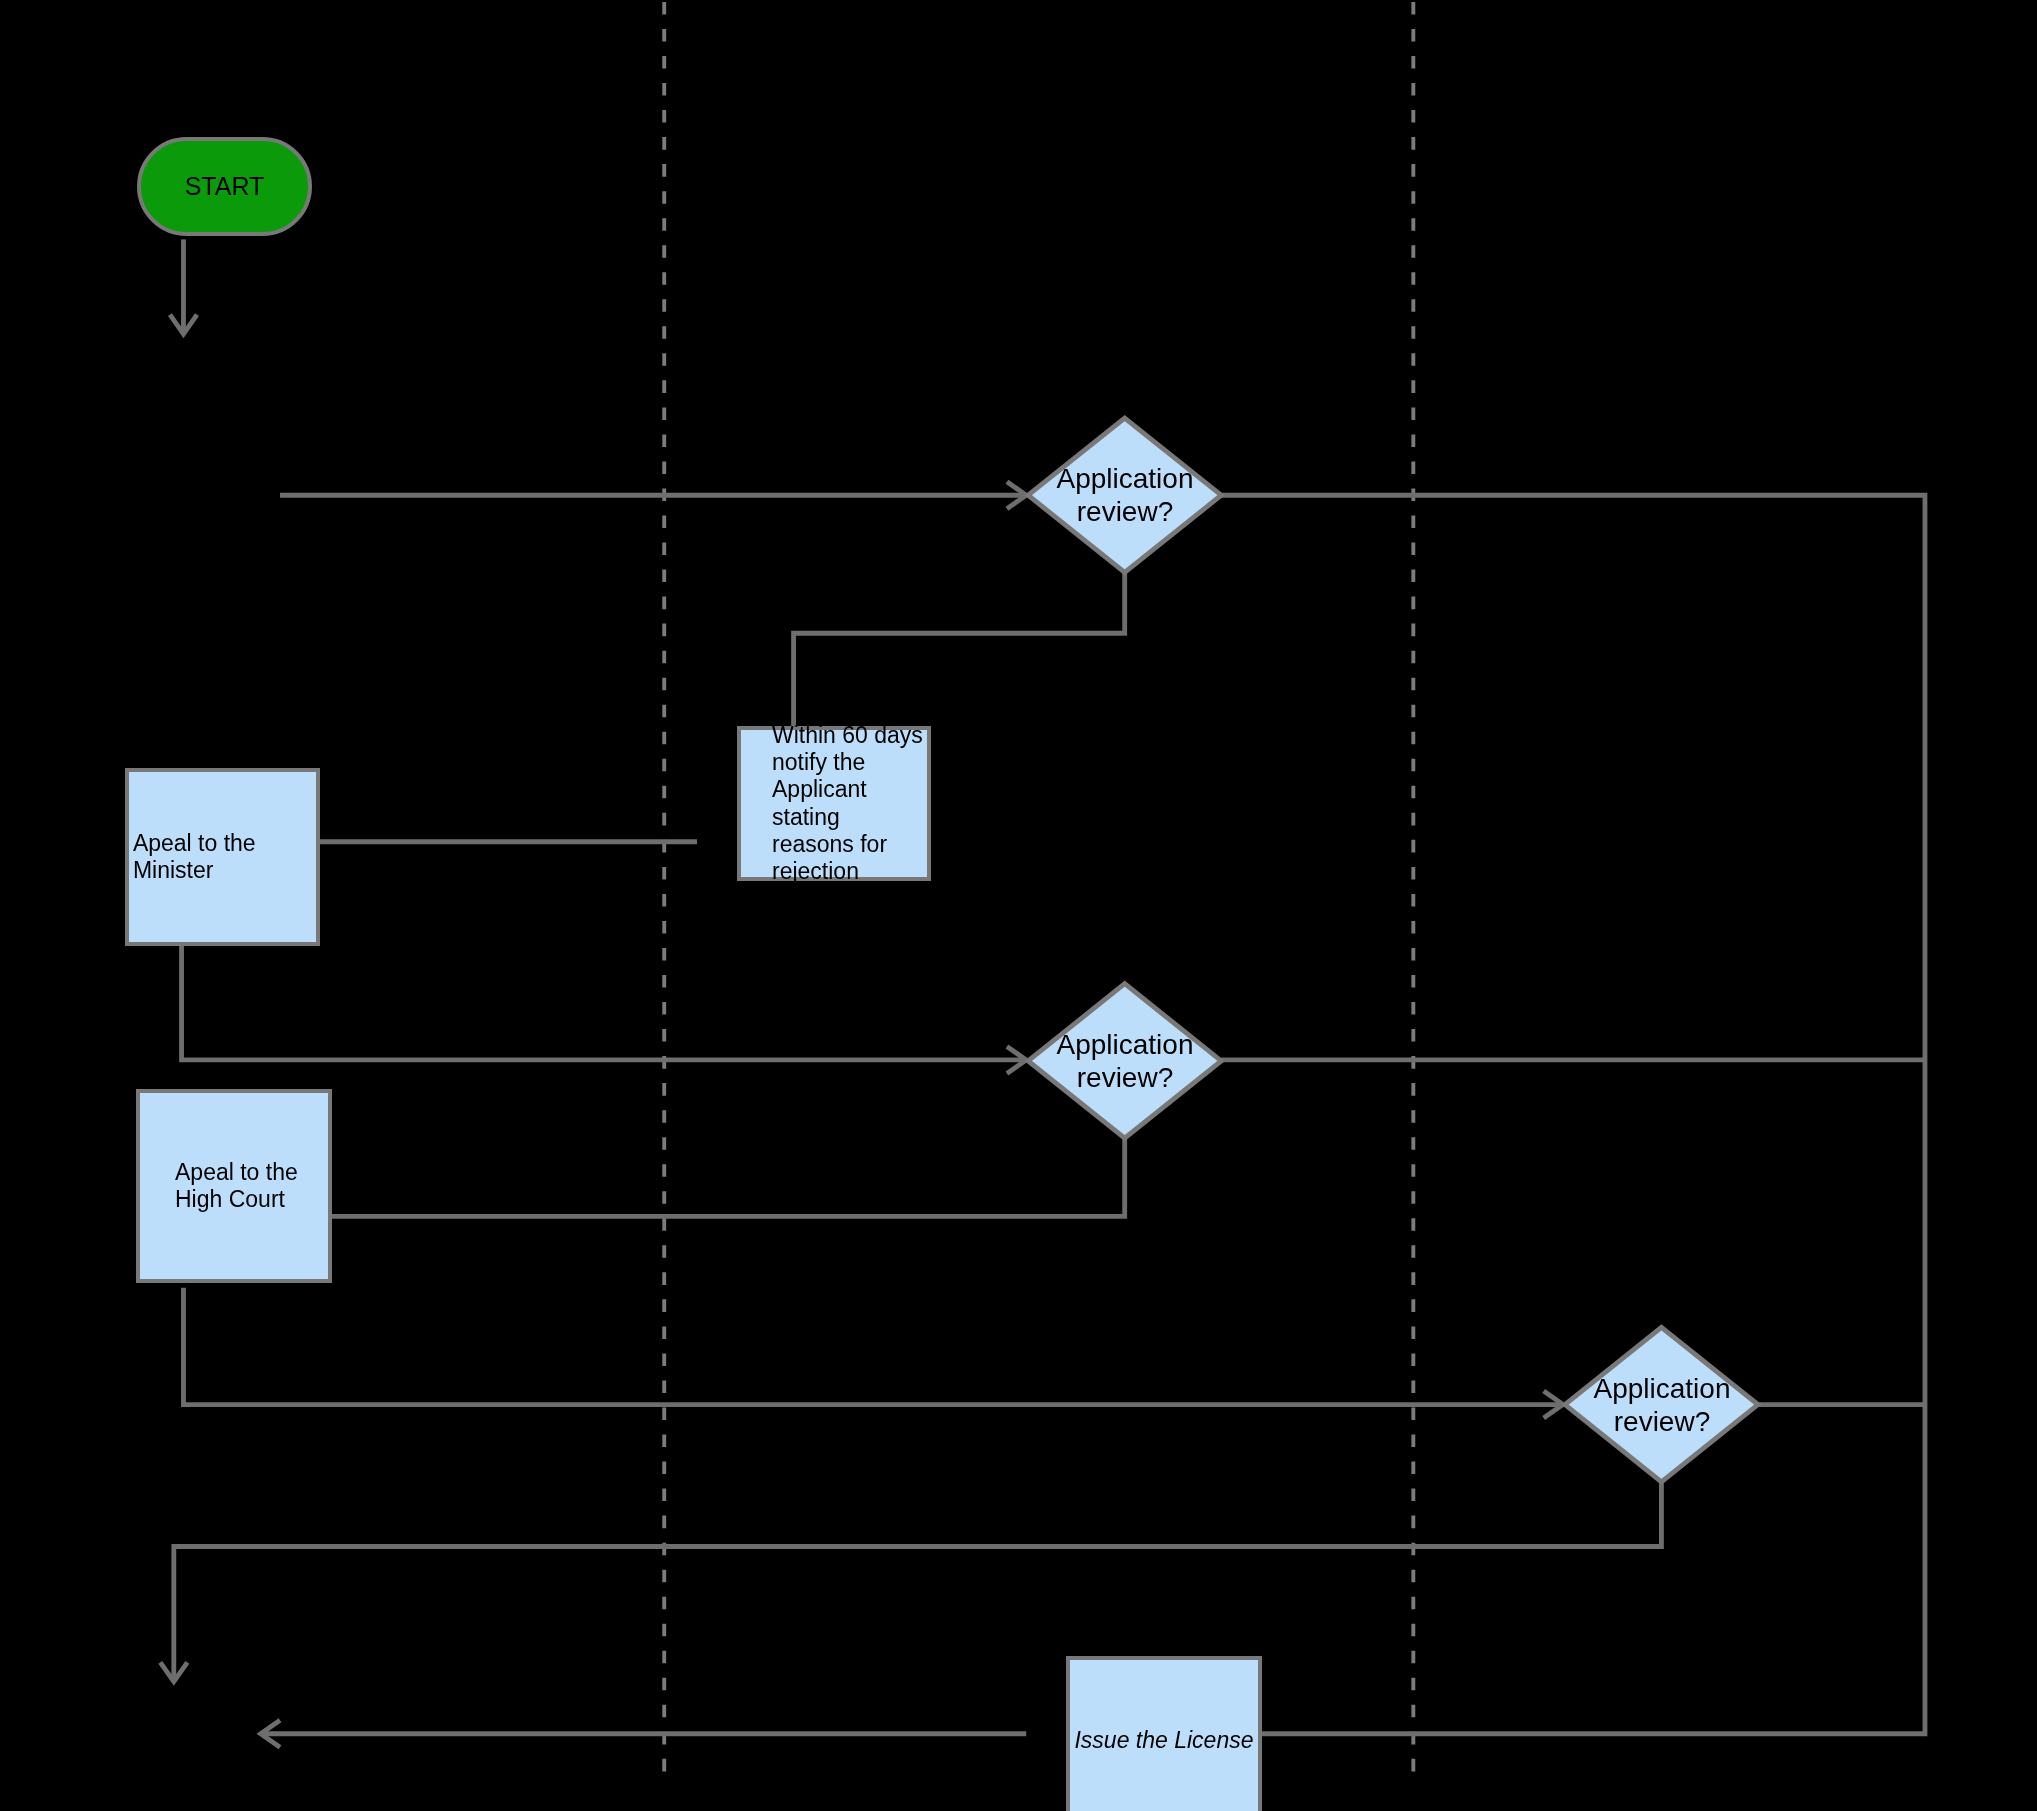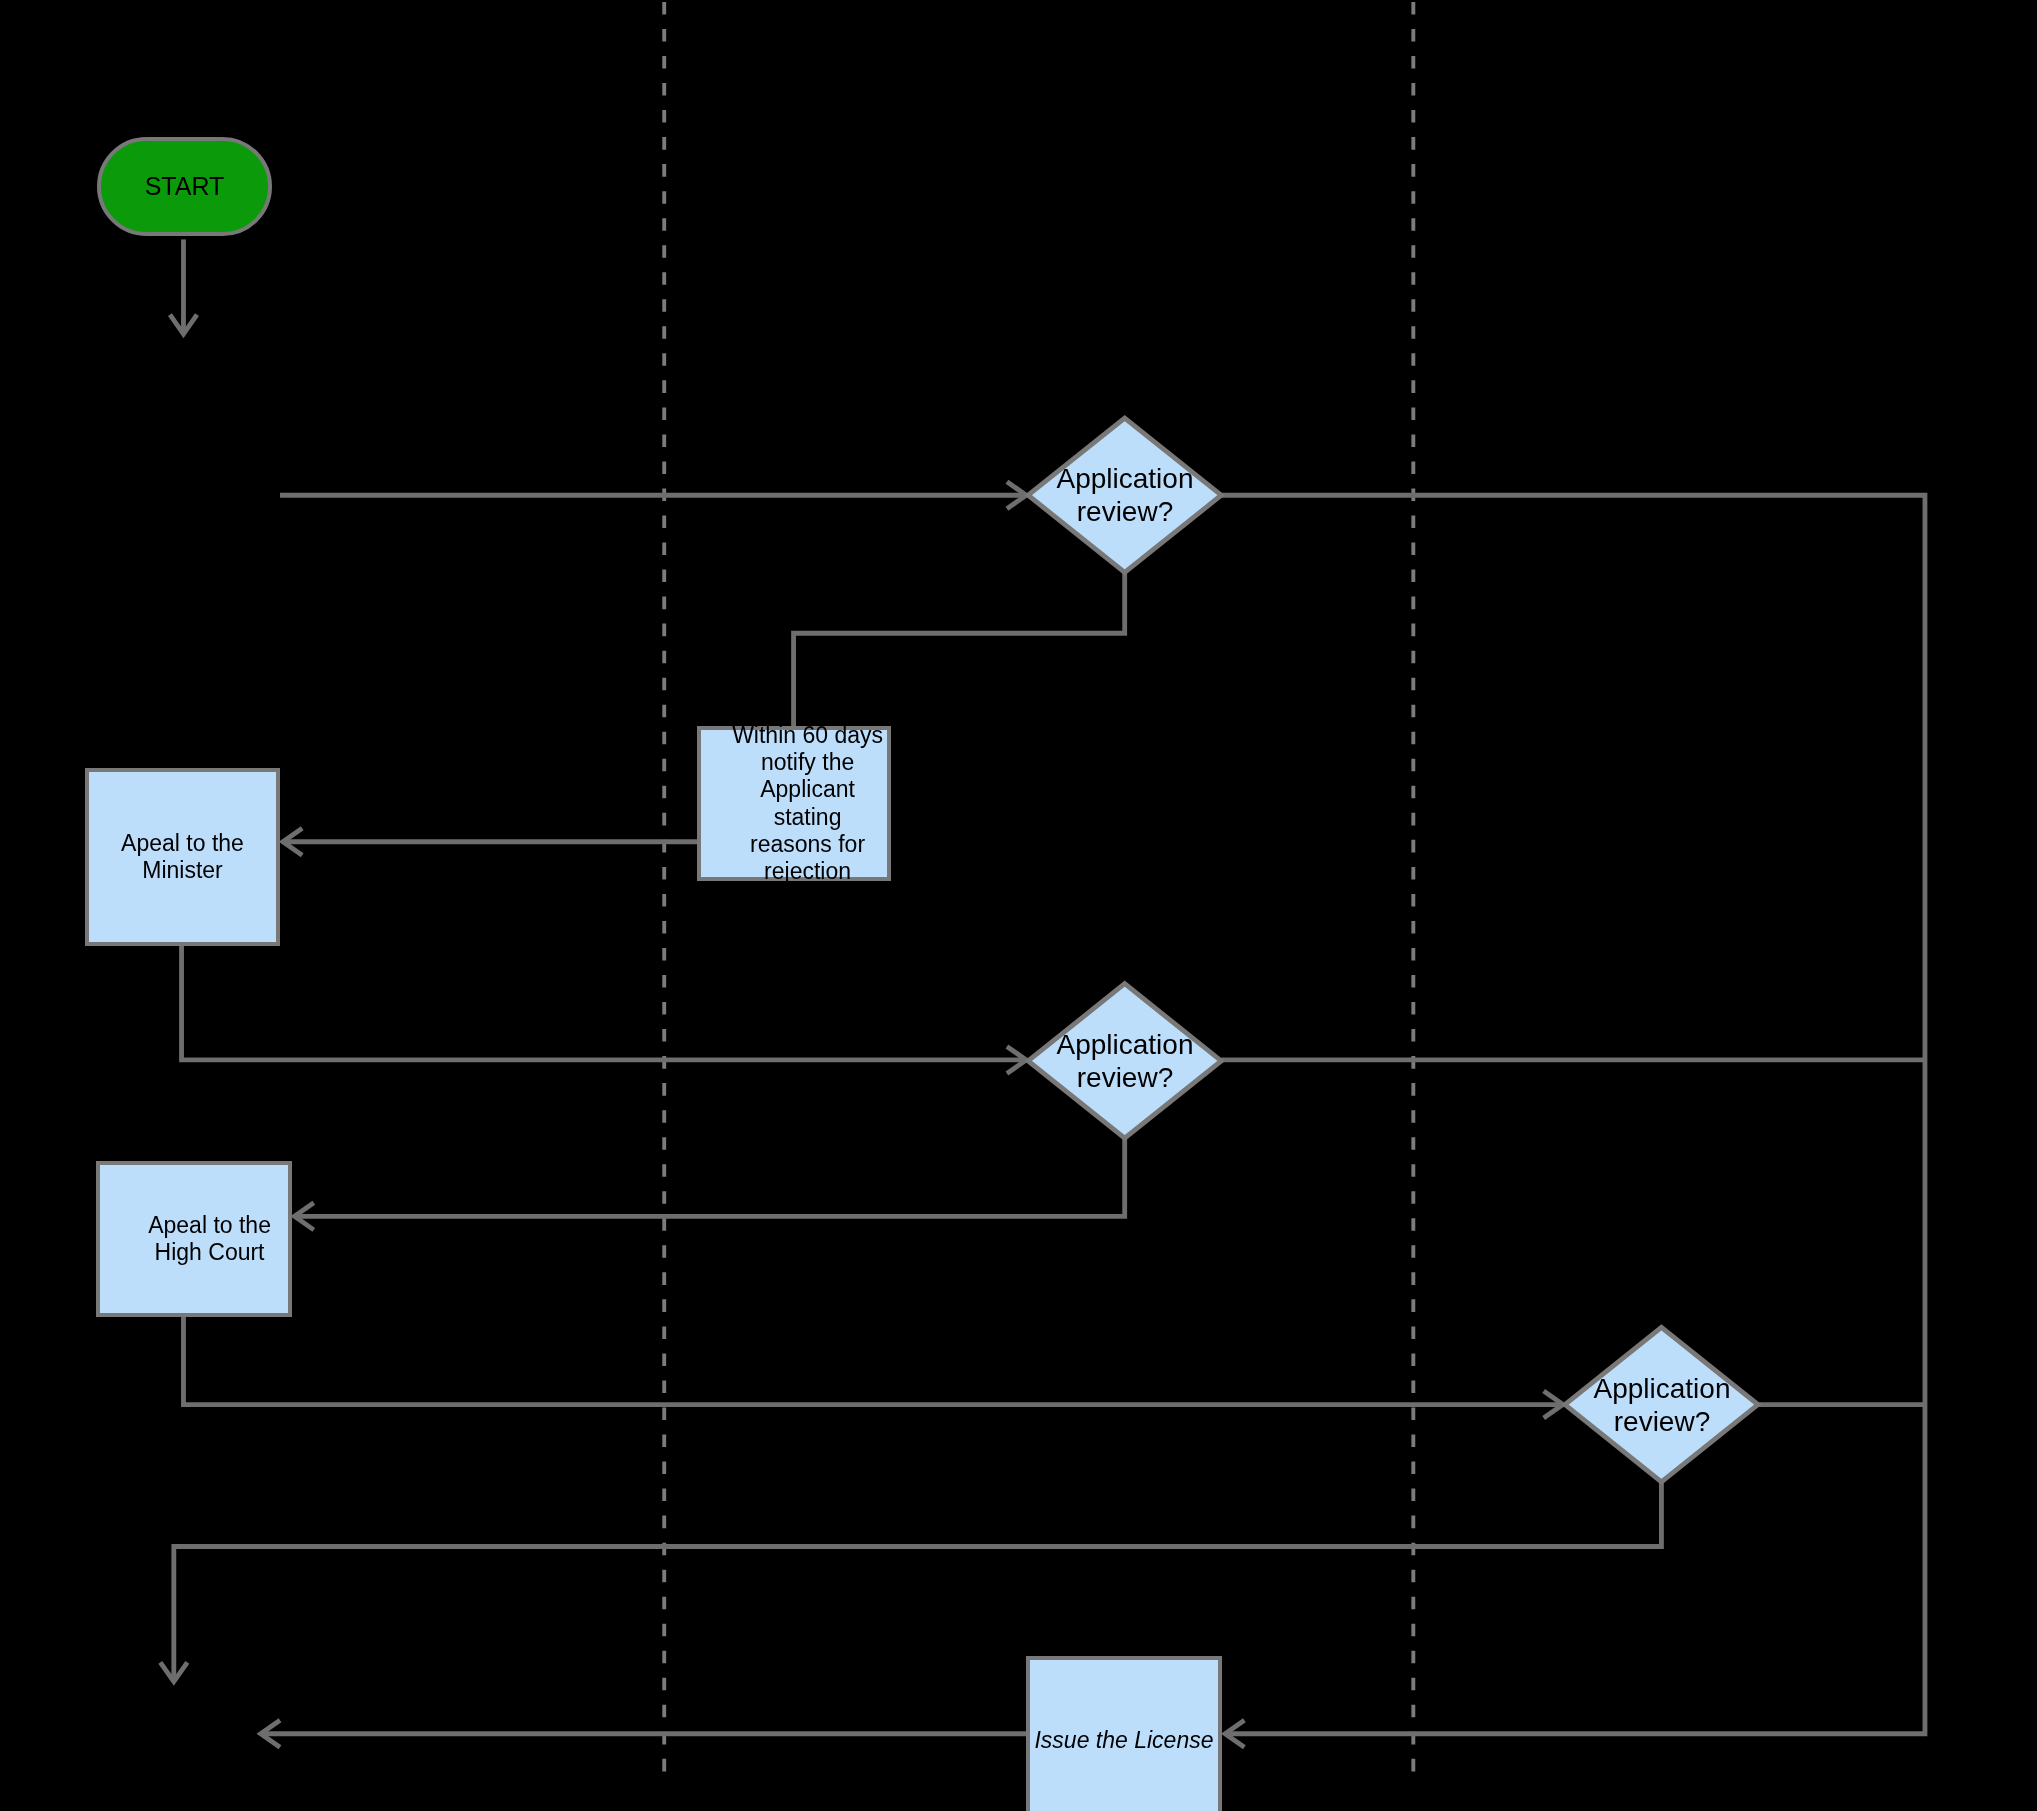--- a/index.html
+++ b/index.html
@@ -20,24 +20,24 @@
     font-family:"Liberation Sans", sans-serif;
   }
   #wires{position:absolute;left:0;top:0;width:2037px;height:1811px;}
   .edge,.arrow{stroke:var(--connector);stroke-width:5;fill:none;}
   .lane{stroke:var(--lane-divider);stroke-width:4;stroke-dasharray:13 15;fill:none;}
   .diamond{fill:var(--process-fill);stroke:var(--border);stroke-width:5;}
   .node{
     position:absolute;
     box-sizing:border-box;
     display:flex;align-items:center;justify-content:center;
-    text-align:center;
     color:var(--text);
     font-size:23px;line-height:1.18;
     padding:3.9px;
+    margin-left:40px;
   }
   .process{
     background:var(--process-fill);
     border:4.8px solid var(--border);
   }
   .terminator{
     background:var(--terminator-fill);
     border:4.8px solid var(--border);
     border-radius:50px;
     font-size:25px;
@@ -104,19 +104,19 @@
 
 
   <div class="decision-label" style="left:1125px;top:495px;">Application review?</div>
   <div class="decision-label" style="left:1125px;top:1061px;">Application review?</div>
   <div class="decision-label" style="left:1662px;top:1405px;">Application review?</div>
 
   <div class="node process" style="left:697px;top:726px;width:194px;height:155px;padding-left:31px;">Within 60 days notify the Applicant stating reasons for rejection</div>
 
   <div class="node process" style="left:85px;top:768px;width:195px;height:178px;">Apeal to the Minister</div>
 
-  <div class="node process" style="left:96px;top:1161px;width:196px;height:156px;padding-left:35px;">Apeal to the High Court</div>
+  <div class="node process" style="left:96px;top:1089px;width:196px;height:194px;padding-left:35px;">Apeal to the High Court</div>
 
   <div class="node process" style="left:1026px;top:1656px;width:196px;height:169px;font-style:italic;">Issue the License</div>
 
 
 </div>
 
 
 </body></html>

